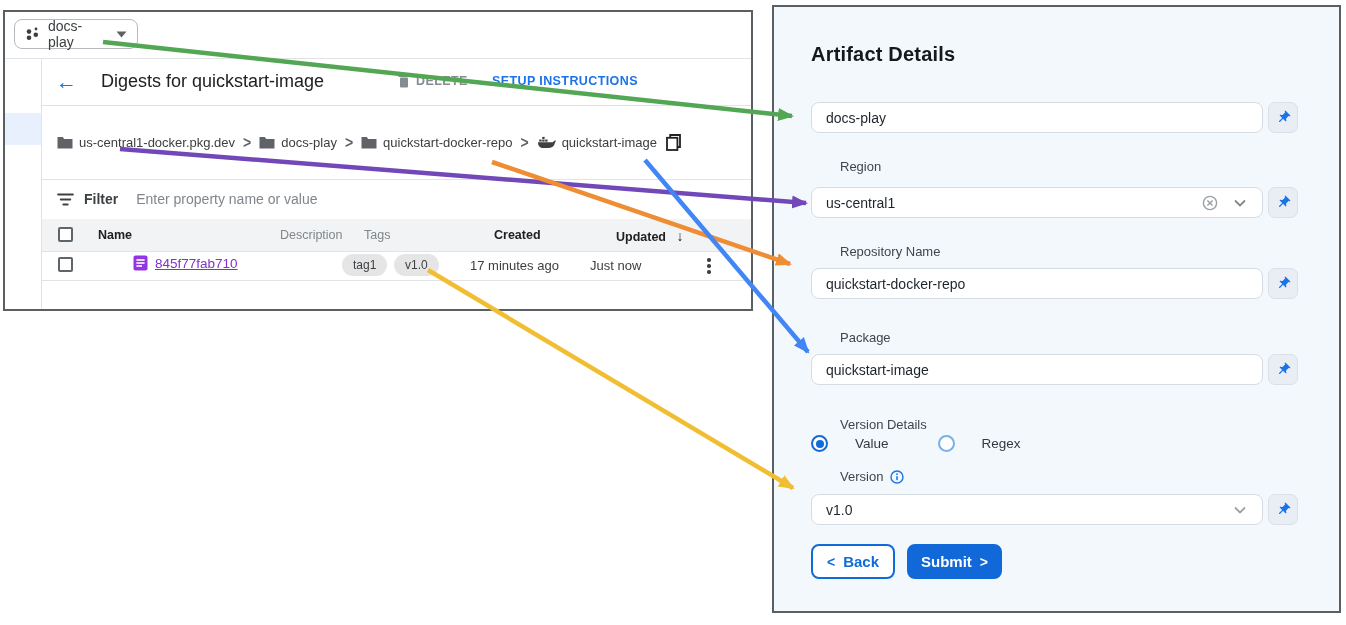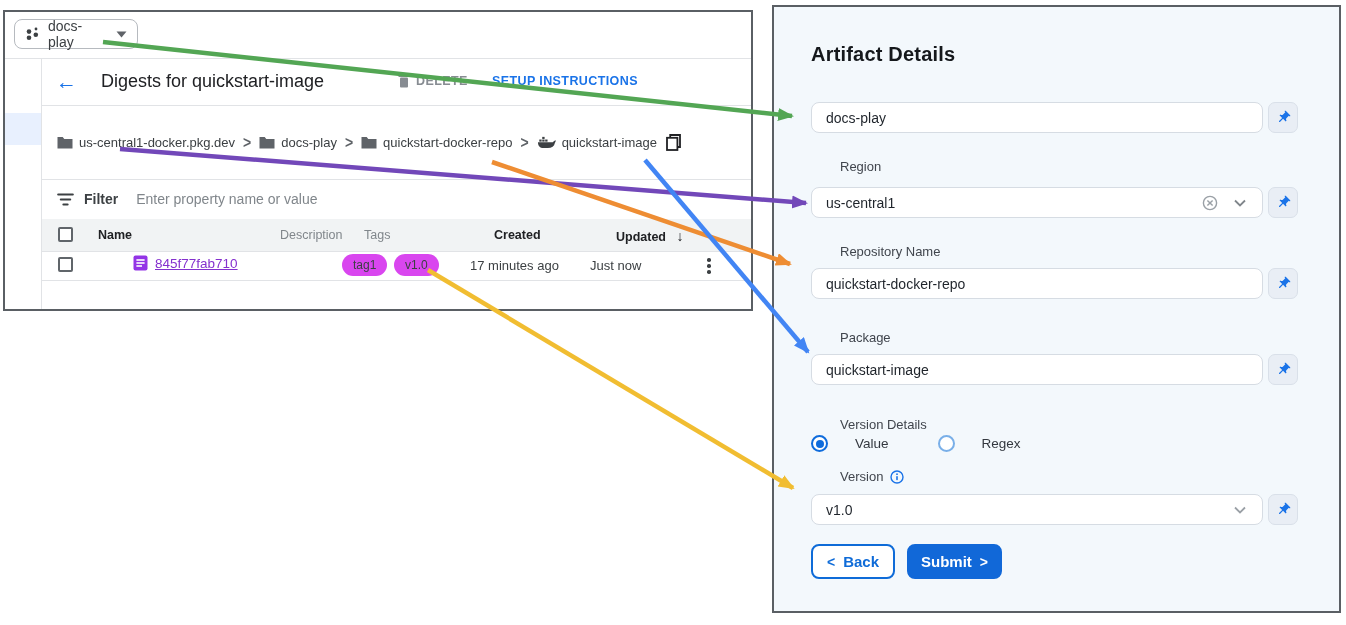--- a/index.html
+++ b/index.html
@@ -44,21 +44,21 @@
 
   .thead { position:absolute; left:0; right:0; top:160px; height:33px; background:#f1f3f4; border-bottom:1px solid #e1e3e6; }
   .th { position:absolute; top:9px; font-size:12.5px; font-weight:600; color:#202124; }
   .th.dim { color:#80868b; font-weight:500; }
   .trow { position:absolute; left:0; right:0; top:193px; height:28px; }
   .trow-divider { top:221px; }
   .cell { position:absolute; top:6px; font-size:13px; color:#3c4043; }
   .cb { position:absolute; width:15px; height:15px; border:2px solid #60656a; border-radius:2px; background:#fff; cursor:pointer; }
   .digest-link { position:absolute; left:91px; top:3px; display:flex; align-items:center; gap:7px; cursor:pointer; }
   .digest-link a { font-size:13.5px; color:#8430ce; text-decoration:underline; font-weight:500; }
-  .chip { position:absolute; top:2px; height:22px; border-radius:11px; background:#d946ef; color:#3c4043; font-size:12px; font-weight:500; display:flex; align-items:center; padding:0 11px; }
+  .chip { position:absolute; top:2px; height:22px; border-radius:11px; background:#e5e5e5; color:#3c4043; font-size:12px; font-weight:500; display:flex; align-items:center; padding:0 11px; }
   .dots-menu { position:absolute; left:658px; top:3px; width:18px; height:22px; display:flex; flex-direction:column; align-items:center; justify-content:center; gap:2.5px; cursor:pointer; }
   .dots-menu i { width:3.5px; height:3.5px; border-radius:50%; background:#3c4043; }
 
   
   .form-title { position:absolute; left:37px; top:36px; font-size:20px; font-weight:700; color:#15181c; letter-spacing:.2px; }
   .f-label { position:absolute; left:38px; font-size:13px; color:#40454d;margin-left:28px; }
   .f-group { position:absolute; left:37px; display:flex; }
   .f-input { width:452px; height:31px; background:#fff; border:1px solid #d6dce3; border-radius:8px; display:flex; align-items:center; padding-left:14px; font-size:14px; color:#1f242b; position:relative; }
   .pin-btn { width:30px; height:31px; margin-left:5px; background:#e9eef5; border:1px solid #d9e0e9; border-radius:7px; display:flex; align-items:center; justify-content:center; cursor:pointer; }
   .in-icon { position:absolute; top:0; height:100%; display:flex; align-items:center; cursor:pointer; }

